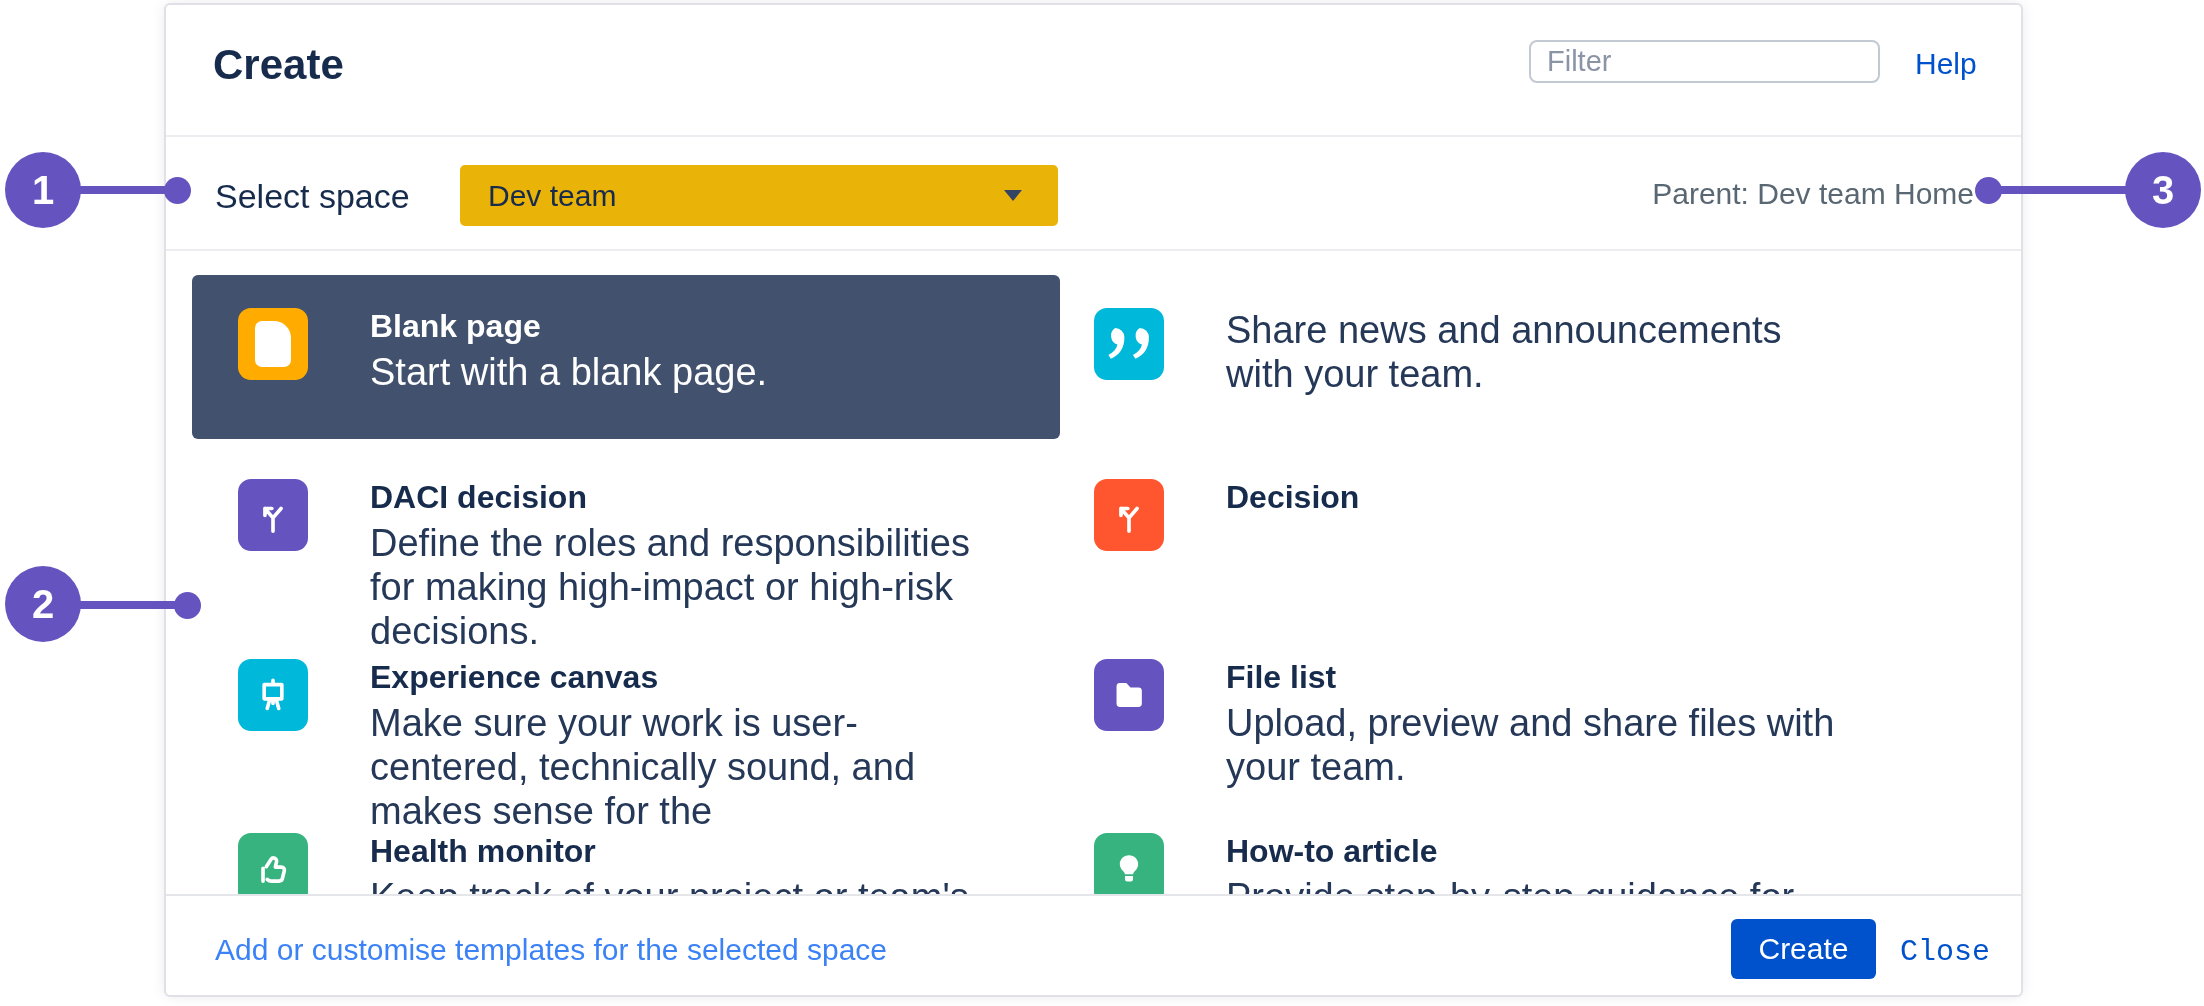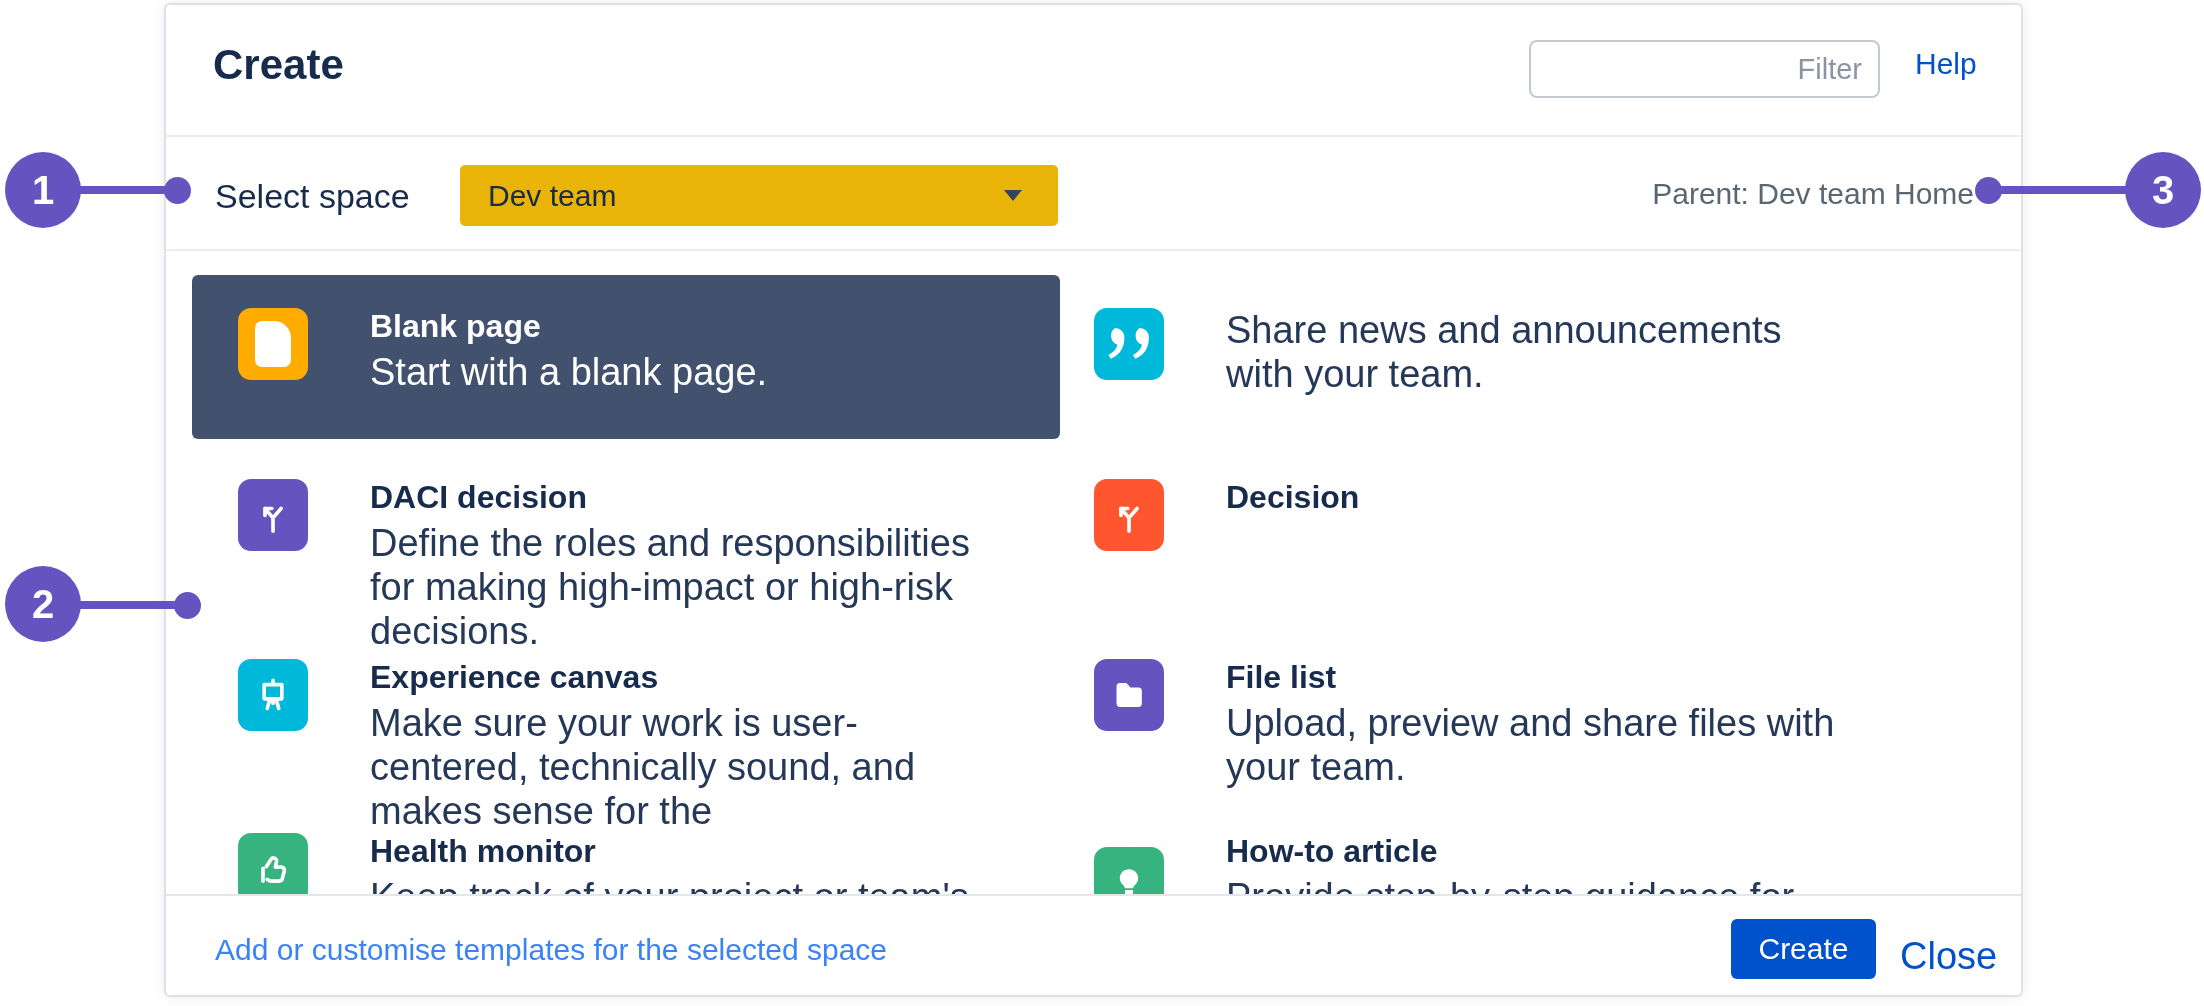--- a/index.html
+++ b/index.html
@@ -3,22 +3,22 @@
 <meta charset="utf-8">
 <style>
   html,body{margin:0;padding:0;background:#ffffff;}
   *{box-sizing:border-box;font-family:"Liberation Sans",sans-serif;}
   .stage{position:relative;width:2204px;height:1006px;background:#ffffff;overflow:hidden;}
 
   
   .dialog{position:absolute;left:164px;top:3px;width:1859px;height:994px;background:#ffffff;
           border:2px solid #dfe1e6;border-radius:6px;box-shadow:0 0 14px rgba(9,30,66,0.08);}
   .dlg-title{position:absolute;left:47px;top:36px;font-size:42px;font-weight:600;color:#172B4D;margin:0;}
-  .filter-input{position:absolute;left:1363px;top:35px;width:351px;height:58px;border:2px solid #c3c9d2;
-          border-radius:8px;font-size:29px;color:#172B4D;padding:16px 16px;outline:none;background:#fff;text-align:right;}
+  .filter-input{position:absolute;left:1363px;top:35px;width:351px;height:43px;border:2px solid #c3c9d2;
+          border-radius:8px;font-size:29px;color:#172B4D;padding:16px 16px;outline:none;background:#fff;}
   .filter-input::placeholder{color:#8a94a4;}
   .help-link{position:absolute;left:1749px;top:42px;font-size:30px;color:#0052CC;text-decoration:none;cursor:pointer;}
   .divider{position:absolute;left:0;width:100%;height:2px;background:#ebedf0;}
   .d1{top:130px;} .d2{top:244px;}
 
   
   .space-label{position:absolute;left:49px;top:172px;font-size:34px;color:#172B4D;}
   .space-select{position:absolute;left:294px;top:160px;width:598px;height:61px;background:#eab308;
           border-radius:5px;display:flex;align-items:center;cursor:pointer;}
   .space-value{font-size:30px;color:#172B4D;margin-left:28px;flex:1;}
@@ -38,21 +38,21 @@
   .tpl-card{position:absolute;left:26px;top:24px;width:868px;height:164px;background:#42526E;border-radius:6px;cursor:pointer;}
   .tpl-card .tpl{position:absolute;left:46px;top:33px;}
   .tpl-card .tpl-title,.tpl-card .tpl-desc{color:#ffffff;}
   .page-glyph{width:36px;height:46px;background:#ffffff;border-radius:7px;border-top-right-radius:17px;}
 
   
   .d3{top:889px;background:#e4e6ea;}
   .footer-link{position:absolute;left:49px;top:928px;font-size:30px;color:#3b82f6;text-decoration:none;cursor:pointer;}
   .create-btn{position:absolute;left:1565px;top:914px;width:145px;height:60px;background:#0052CC;border:none;
           border-radius:6px;color:#ffffff;font-size:30px;font-weight:500;cursor:pointer;}
-  .close-link{position:absolute;left:1734px;top:930px;font-size:38px;color:#0052CC;text-decoration:none;cursor:pointer;}
+  .close-link{position:absolute;left:1734px;top:930px;font-size:30px;color:#0052CC;text-decoration:none;cursor:pointer;font-family:Liberation Mono, monospace;}
 
   
   .ann-circle{position:absolute;width:76px;height:76px;border-radius:50%;background:#6554C0;
           display:flex;align-items:center;justify-content:center;color:#ffffff;font-size:40px;font-weight:700;z-index:5;}
   .ann-line{position:absolute;height:8px;background:#6554C0;z-index:5;}
   .ann-dot{position:absolute;width:27px;height:27px;border-radius:50%;background:#6554C0;z-index:5;}
   svg{display:block;}
 </style>
 </head>
 <body>
@@ -172,21 +172,21 @@
           <svg width="46" height="46" viewBox="0 0 24 24" fill="none" stroke="#fff" stroke-width="1.9" stroke-linecap="round" stroke-linejoin="round">
             <path d="M6.8 11.6 L6.8 18.4 M9 17.4 C9.6 18 10.3 18.3 11.2 18.3 L15.2 18.3 C16 18.3 16.7 17.75 16.9 17 L17.9 12.9 C18.15 11.9 17.4 11 16.4 11 L13.2 11 L13.85 8.25 C14.05 7.35 13.5 6.45 12.6 6.25 C12 6.1 11.35 6.37 11 6.9 L8.5 10.8"></path>
           </svg>
         </span>
         <div class="tpl-text">
           <div class="tpl-title">Health monitor</div>
           <div class="tpl-desc">Keep track of your project or team's health</div>
         </div>
       </div>
 
-      <div class="tpl" style="left:928px;top:582px;align-items:flex-end;">
+      <div class="tpl" style="left:928px;top:582px;">
         <span class="tpl-icon c-green">
           <svg width="46" height="46" viewBox="0 0 24 24">
             <path fill="#fff" d="M12 4.8 C9.3 4.8 7.2 6.9 7.2 9.4 C7.2 11 8 12.2 8.9 13.1 C9.4 13.6 9.8 14.1 9.8 14.7 L14.2 14.7 C14.2 14.1 14.6 13.6 15.1 13.1 C16 12.2 16.8 11 16.8 9.4 C16.8 6.9 14.7 4.8 12 4.8 Z"></path>
             <path fill="#fff" d="M9.9 15.7 L14.1 15.7 L14.1 17.3 A1.2 1.2 0 0 1 12.9 18.5 L11.1 18.5 A1.2 1.2 0 0 1 9.9 17.3 Z"></path>
           </svg>
         </span>
         <div class="tpl-text">
           <div class="tpl-title">How-to article</div>
           <div class="tpl-desc">Provide step-by-step guidance for</div>
         </div>

